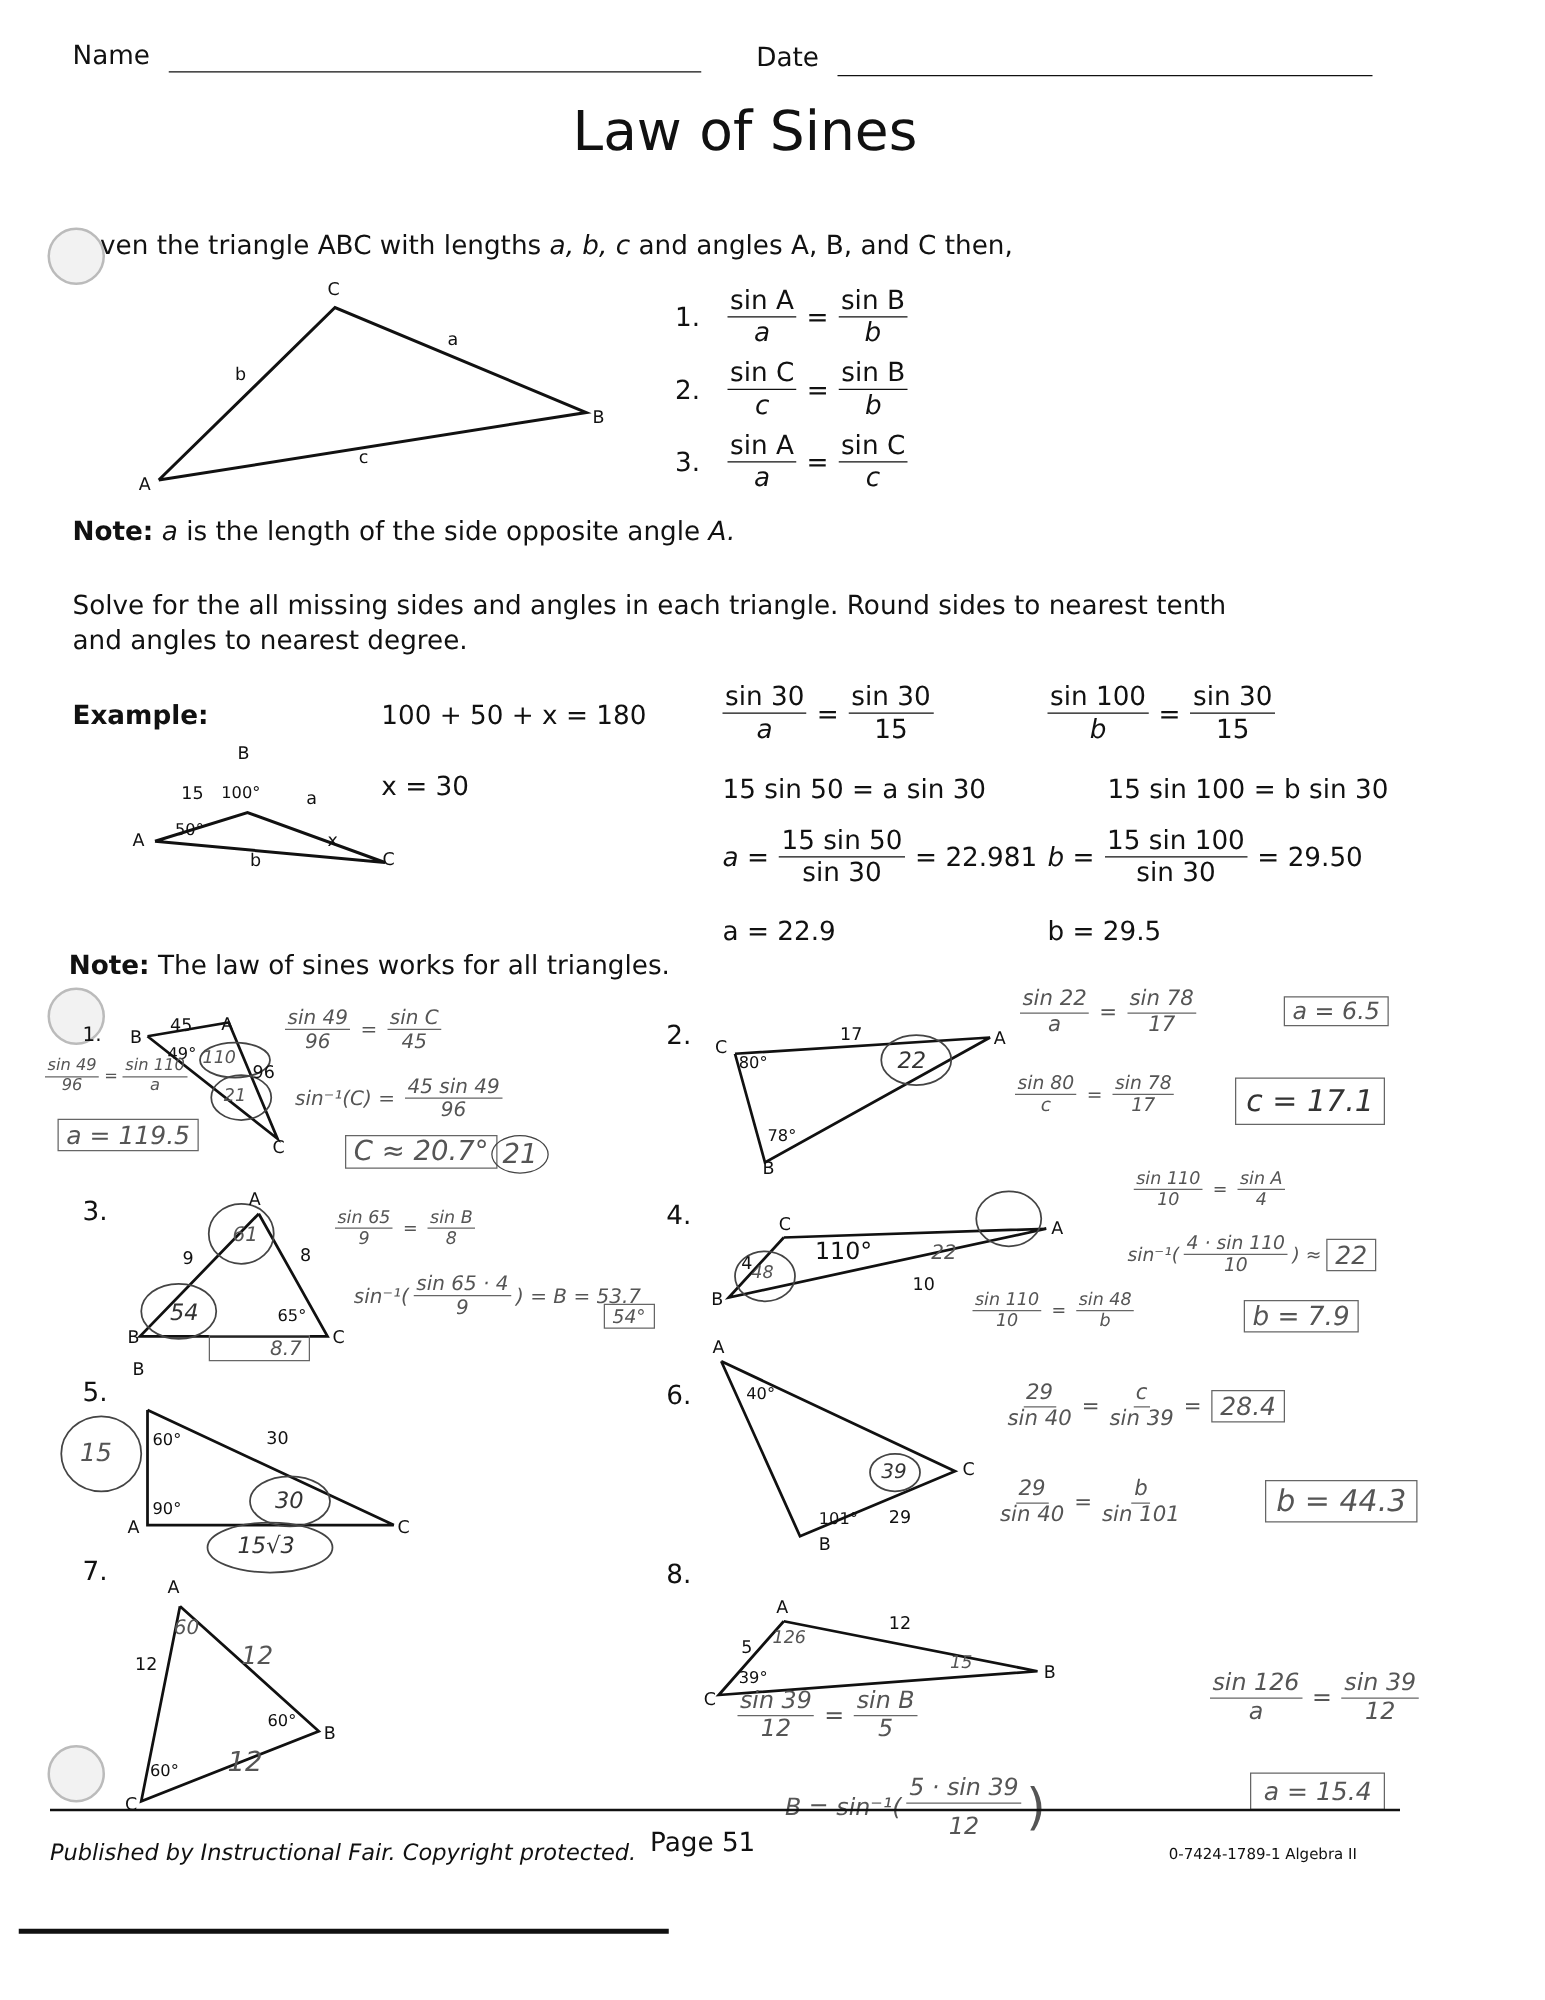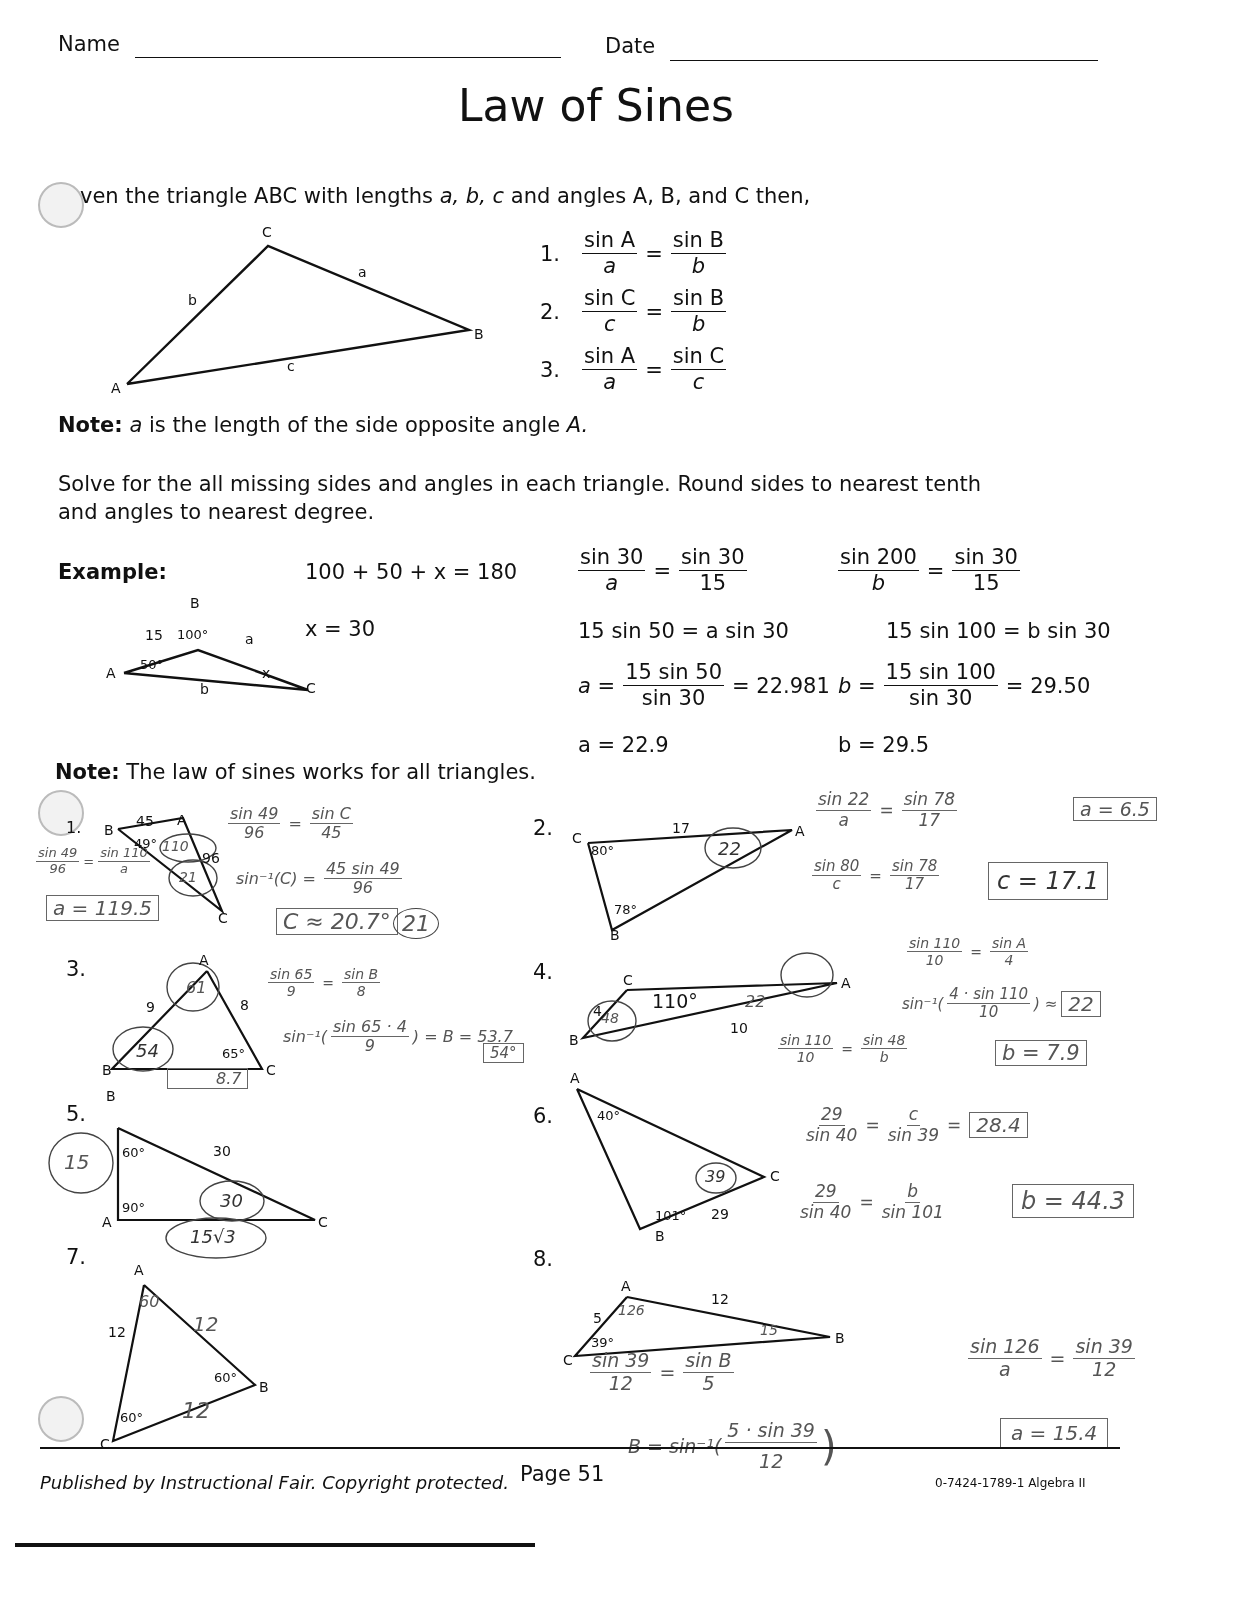--- a/index.html
+++ b/index.html
@@ -128,21 +128,21 @@
   <span class="frac">
       <span class="num">15 sin 50</span>
       <span class="den">sin 30</span>
     </span>
   <span>= 22.981</span>
 </div>
 <div class="abs txt" style="left:578px;top:733px;">a = 22.9</div>
 
 <div class="abs eq" style="left:838px;top:545px;">
   <span class="frac">
-      <span class="num">sin 200</span>
+      <span class="num">sin 100</span>
       <span class="den it">b</span>
     </span>
   <span>=</span>
   <span class="frac">
       <span class="num">sin 30</span>
       <span class="den">15</span>
     </span>
 </div>
 <div class="abs txt" style="left:838px;top:619px;margin-left:48px;">15 sin 100 = b sin 30</div>
 <div class="abs eq" style="left:838px;top:660px;">
@@ -247,21 +247,21 @@
   <span class="hfrac">
       <span class="num">sin 22</span>
       <span class="den">a</span>
     </span>
   <span>=</span>
   <span class="hfrac">
       <span class="num">sin 78</span>
       <span class="den">17</span>
     </span>
 </div>
-<div class="abs hand box" style="left:1027px;top:797px;font-size:19px;margin-left:46px;">a = 6.5</div>
+<div class="abs hand box" style="left:1027px;top:797px;font-size:19px;">a = 6.5</div>
 <div class="abs heq" style="left:812px;top:858px;font-size:15px;">
   <span class="hfrac">
       <span class="num">sin 80</span>
       <span class="den">c</span>
     </span>
   <span>=</span>
   <span class="hfrac">
       <span class="num">sin 78</span>
       <span class="den">17</span>
     </span>

